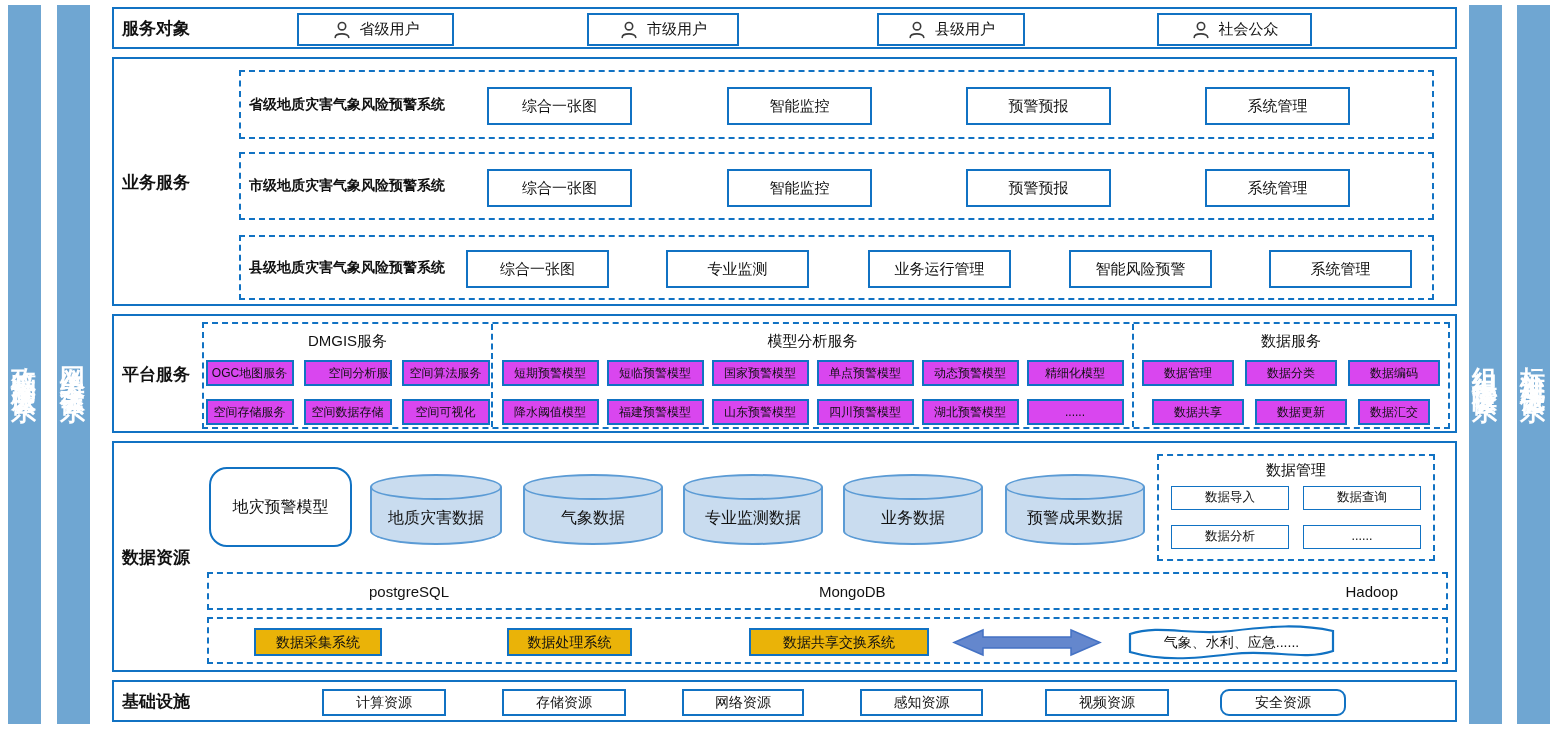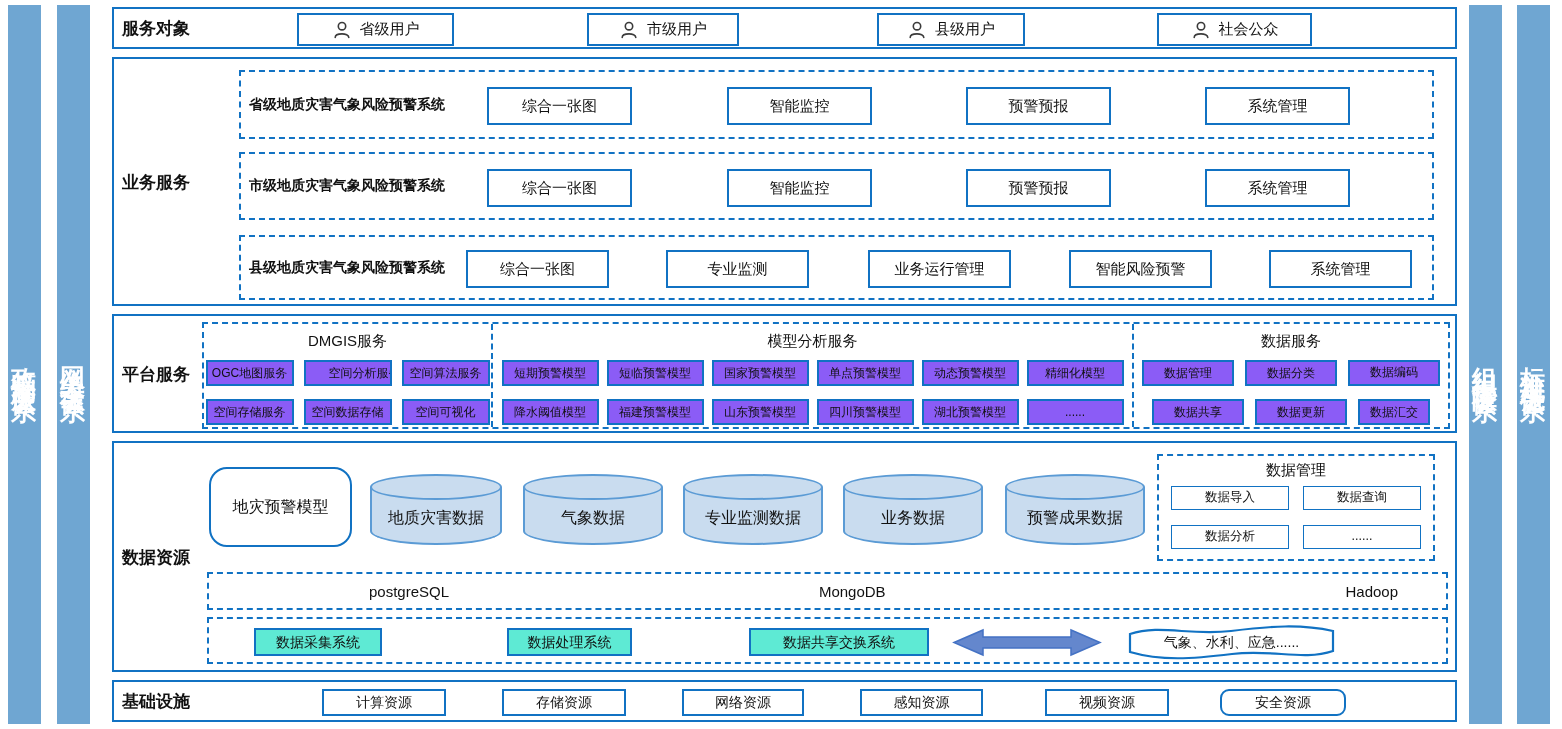--- a/index.html
+++ b/index.html
@@ -24,40 +24,40 @@
   .brow-label{position:absolute;left:8px;top:50%;transform:translateY(-50%);font-weight:bold;font-size:14px;white-space:nowrap;}
   .bbox{position:absolute;border:2px solid #1172C3;background:#fff;text-align:center;
         font-size:15px;line-height:34px;height:38px;box-sizing:border-box;}
   
   .plat-wrap{position:absolute;left:88px;top:6px;width:1248px;height:107px;border:2px dashed #1172C3;
         display:flex;box-sizing:border-box;}
   .pgroup{box-sizing:border-box;padding-top:3px;}
   .pgroup + .pgroup{border-left:2px dashed #1172C3;}
   .pg-title{text-align:center;font-size:15px;line-height:27px;}
   .prow{display:flex;justify-content:center;gap:10px;margin-top:6px;}
-  .pbox{border:2px solid #1172C3;background:#8b5cf6;font-size:12px;line-height:22px;height:26px;
+  .pbox{border:2px solid #1172C3;background:#d946ef;font-size:12px;line-height:22px;height:26px;
         text-align:center;box-sizing:border-box;overflow:hidden;white-space:nowrap;}
   
   .modelbox{position:absolute;left:95px;top:24px;width:143px;height:80px;border:2.5px solid #1172C3;
         border-radius:18px;display:flex;align-items:center;justify-content:center;font-size:16px;
         box-sizing:border-box;background:#fff;}
   .cyl{position:absolute;top:44px;height:58px;background:#C9DCEF;border:2px solid #5B9BD5;border-top:none;
         border-radius:0 0 50% 50% / 0 0 14px 14px;display:flex;align-items:center;justify-content:center;box-sizing:border-box;}
   .cyl::before{content:'';position:absolute;top:-13px;left:-2px;right:-2px;height:26px;background:#C9DCEF;
         border:2px solid #5B9BD5;border-radius:50% / 50%;box-sizing:border-box;}
   .cyl span{position:relative;z-index:1;font-size:16px;margin-top:6px;white-space:nowrap;}
   .mgmt{position:absolute;left:1043px;top:11px;width:278px;height:107px;border:2px dashed #1172C3;box-sizing:border-box;}
   .mgmt-title{text-align:center;font-size:15px;line-height:28px;}
   .mgmt-grid{display:grid;grid-template-columns:118px 118px;justify-content:space-between;row-gap:15px;padding:2px 12px 0;}
   .mbox{border:1.5px solid #1172C3;height:24px;line-height:21px;font-size:12.5px;text-align:center;
         background:#fff;box-sizing:border-box;}
   .dbrow{position:absolute;left:93px;top:129px;width:1241px;height:38px;border:2px dashed #1172C3;box-sizing:border-box;}
   .db{position:absolute;top:50%;transform:translateY(-50%);font-size:15px;white-space:nowrap;}
   .sysrow{position:absolute;left:93px;top:174px;width:1241px;height:47px;border:2px dashed #1172C3;box-sizing:border-box;}
-  .sbox{position:absolute;top:9px;height:28px;border:2px solid #1172C3;background:#5eead4;text-align:center;
+  .sbox{position:absolute;top:9px;height:28px;border:2px solid #1172C3;background:#eab308;text-align:center;
         font-size:14px;line-height:24px;box-sizing:border-box;}
   .wavy{position:absolute;left:915px;top:3px;width:215px;height:41px;}
   .wavy .wtext{position:absolute;left:0;top:0;width:100%;height:100%;display:flex;align-items:center;
         justify-content:center;font-size:14px;white-space:nowrap;}
   
   .ibox{position:absolute;top:7px;height:27px;border:2px solid #1172C3;background:#fff;text-align:center;
         font-size:14px;line-height:23px;box-sizing:border-box;}
 </style>
 </head>
 <body>
@@ -184,21 +184,21 @@
             <div class="pbox" style="width:97px;">湖北预警模型</div>
             <div class="pbox" style="width:97px;">......</div>
           </div>
         </div>
 
         <div class="pgroup" style="flex:1;">
           <div class="pg-title">数据服务</div>
           <div class="prow" style="gap:11px;">
             <div class="pbox" style="width:92px;">数据管理</div>
             <div class="pbox" style="width:92px;">数据分类</div>
-            <div class="pbox" style="width:92px;font-family:Liberation Mono, monospace;">数据编码</div>
+            <div class="pbox" style="width:92px;">数据编码</div>
           </div>
           <div class="prow" style="gap:11px;margin-top:13px;">
             <div class="pbox" style="width:92px;">数据共享</div>
             <div class="pbox" style="width:92px;">数据更新</div>
             <div class="pbox" style="width:72px;">数据汇交</div>
           </div>
         </div>
 
       </div>
     </div>

